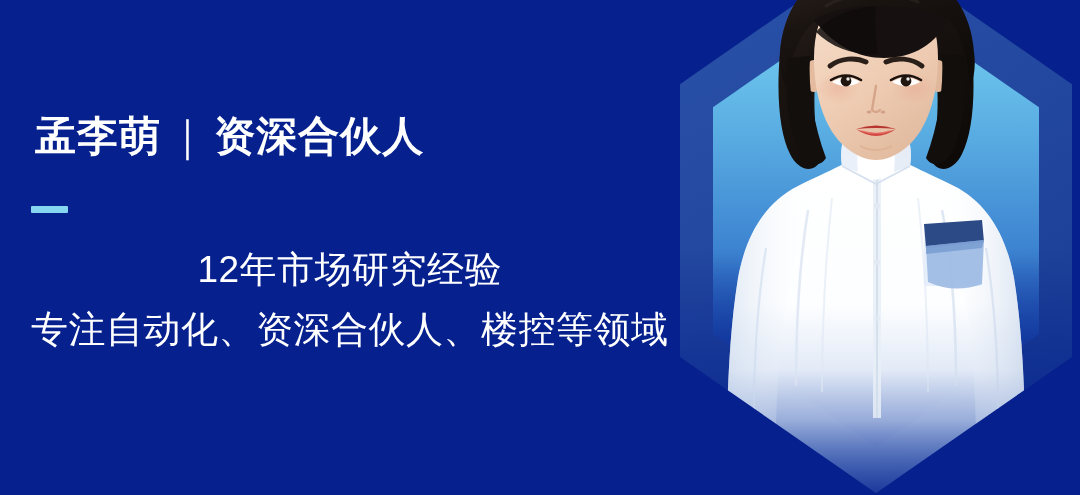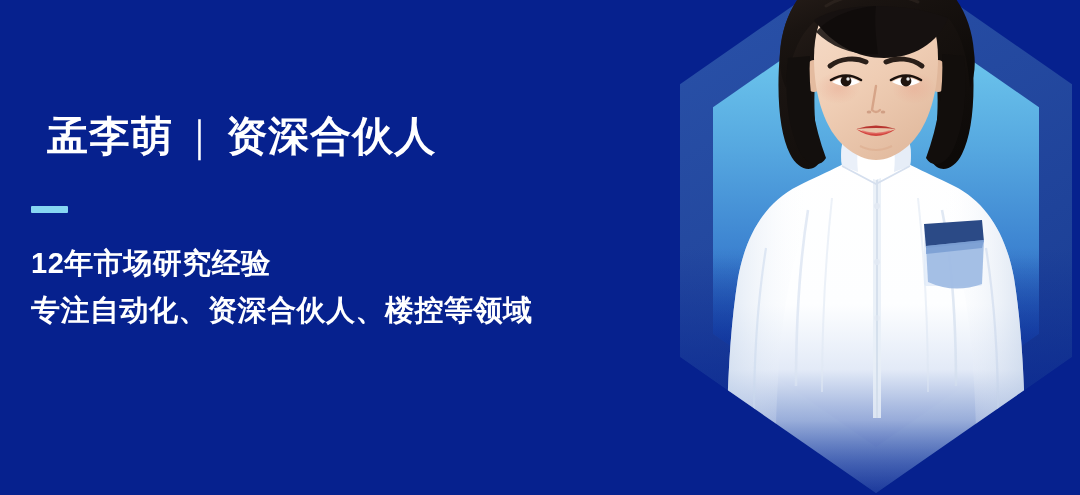--- a/index.html
+++ b/index.html
@@ -21,21 +21,21 @@
     position: absolute;
     left: 31px;
     top: 0;
     width: 640px;
     height: 495px;
     z-index: 30;
   }
   .profile-title {
     position: absolute;
     top: 113px;
-    left: 16px;
+    left: 4px;
     font-size: 41px;
     font-weight: bold;
     color: #ffffff;
     letter-spacing: 1px;
     line-height: 1.15;
     white-space: nowrap;
   }
   .profile-title .sep {
     display: inline-block;
     padding: 0 6px;
@@ -47,26 +47,27 @@
     left: 0;
     width: 37px;
     height: 7px;
     background: #86d6f2;
     border-radius: 1px;
   }
   .profile-desc {
     position: absolute;
     top: 240px;
     left: 0;
-    font-size: 29px;
-    font-weight: bold;
+    font-size: 37px;
+    font-weight: normal;
     color: #ffffff;
     line-height: 1.62;
     letter-spacing: 0.5px;
     white-space: nowrap;
+    text-align: center;
   }
   .profile-desc .line { display: block; }
 
   
   .hex-wrap {
     position: absolute;
     left: 680px;
     top: -52px;
     width: 392px;
     height: 545px;

